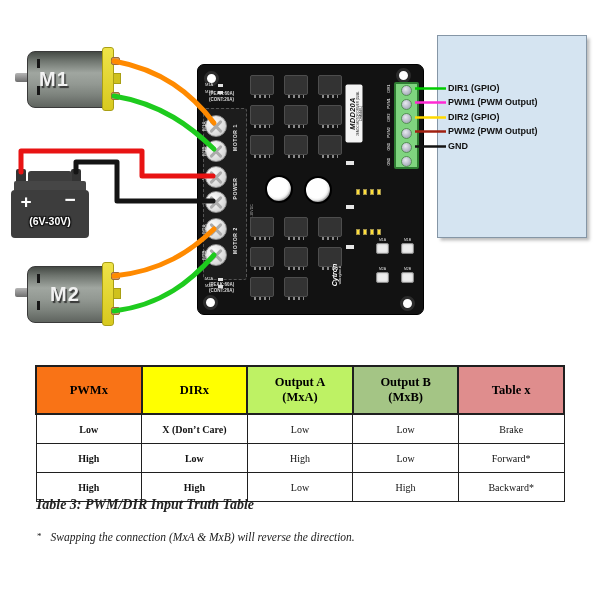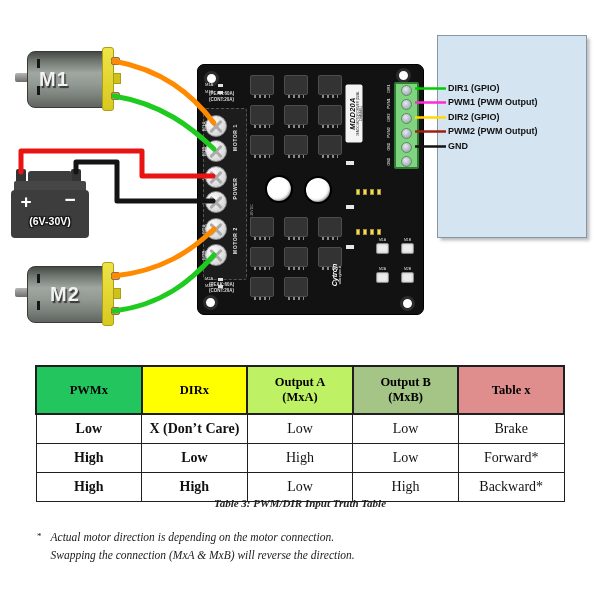--- a/index.html
+++ b/index.html
@@ -86,25 +86,25 @@
   .mcu-pin { left:448px; height:11px; line-height:11px; font-weight:bold; font-size:9px; color:#111; }
 
   
   .wires { left:0; top:0; pointer-events:none; }
 
   
   .ttable { position:absolute; left:35px; top:365px; width:530px; border-collapse:collapse;
             table-layout:fixed; font-family:"Liberation Serif",serif; }
   .ttable th { border:2px solid #1f1f1f; height:46px; font-size:12.5px; font-weight:bold;
             color:#000; text-align:center; padding:0; }
-  .ttable td { border:1.5px solid #1f1f1f; height:28px; font-size:14px; text-align:center;
+  .ttable td { border:1.5px solid #1f1f1f; height:28px; font-size:10px; text-align:center;
             color:#111; padding:0; }
   .ttable td.b { font-weight:bold; }
-  .caption { left:35px; top:497px; width:530px; text-align:center; font-style:italic;
-            font-weight:bold; font-size:11px; color:#222; font-family:"Liberation Serif",serif; }
+  .caption { left:35px; top:497px; width:530px; font-style:italic;
+            font-weight:bold; font-size:14px; color:#222; font-family:"Liberation Serif",serif; }
   .footnote { left:37px; top:529px; display:flex; font-style:italic; font-size:11.5px;
             color:#1a1a1a; font-family:"Liberation Serif",serif; }
   .footnote .mark { font-size:9px; margin-right:9px; margin-top:2px; font-style:normal; }
   .footnote .lines { line-height:17.5px; }
 </style>
 </head>
 <body>
 
 <div class="stage">
 
@@ -268,21 +268,21 @@
     <path d="M 415 88.5 H 446" fill="none" stroke-width="2.5" stroke="#00cc00"></path>
     <path d="M 415 102.5 H 446" fill="none" stroke-width="2.5" stroke="#ff2ad4"></path>
     <path d="M 415 117.5 H 446" fill="none" stroke-width="2.5" stroke="#ffd900"></path>
     <path d="M 415 131.5 H 446" fill="none" stroke-width="2.5" stroke="#a02010"></path>
     <path d="M 415 146.5 H 446" fill="none" stroke-width="2.5" stroke="#141414"></path>
   </svg>
 
   <table class="ttable">
     <thead>
       <tr>
-        <th style="background-color: #22c55e;">
+        <th style="background-color: #f97316;">
           <div>PWMx</div>
           <div></div>
           </th>
         <th style="background-color: rgb(255, 255, 0);">
           <div>DIRx</div>
           <div></div>
           </th>
         <th style="background-color: #bef264;">
           <div>Output A</div>
           <div>(MxA)</div>
@@ -320,17 +320,16 @@
         <td>Backward*</td>
       </tr>
     </tbody>
   </table>
 
   <div class="abs caption">Table 3: PWM/DIR Input Truth Table</div>
 
   <div class="abs footnote">
     <span class="mark">*</span>
     <span class="lines">
-      <div>Actual motor direction is depending on the motor connection.</div>
       <div>Swapping the connection (MxA &amp; MxB) will reverse the direction.</div>
     </span>
   </div>
 </div>
 
 </body></html>

